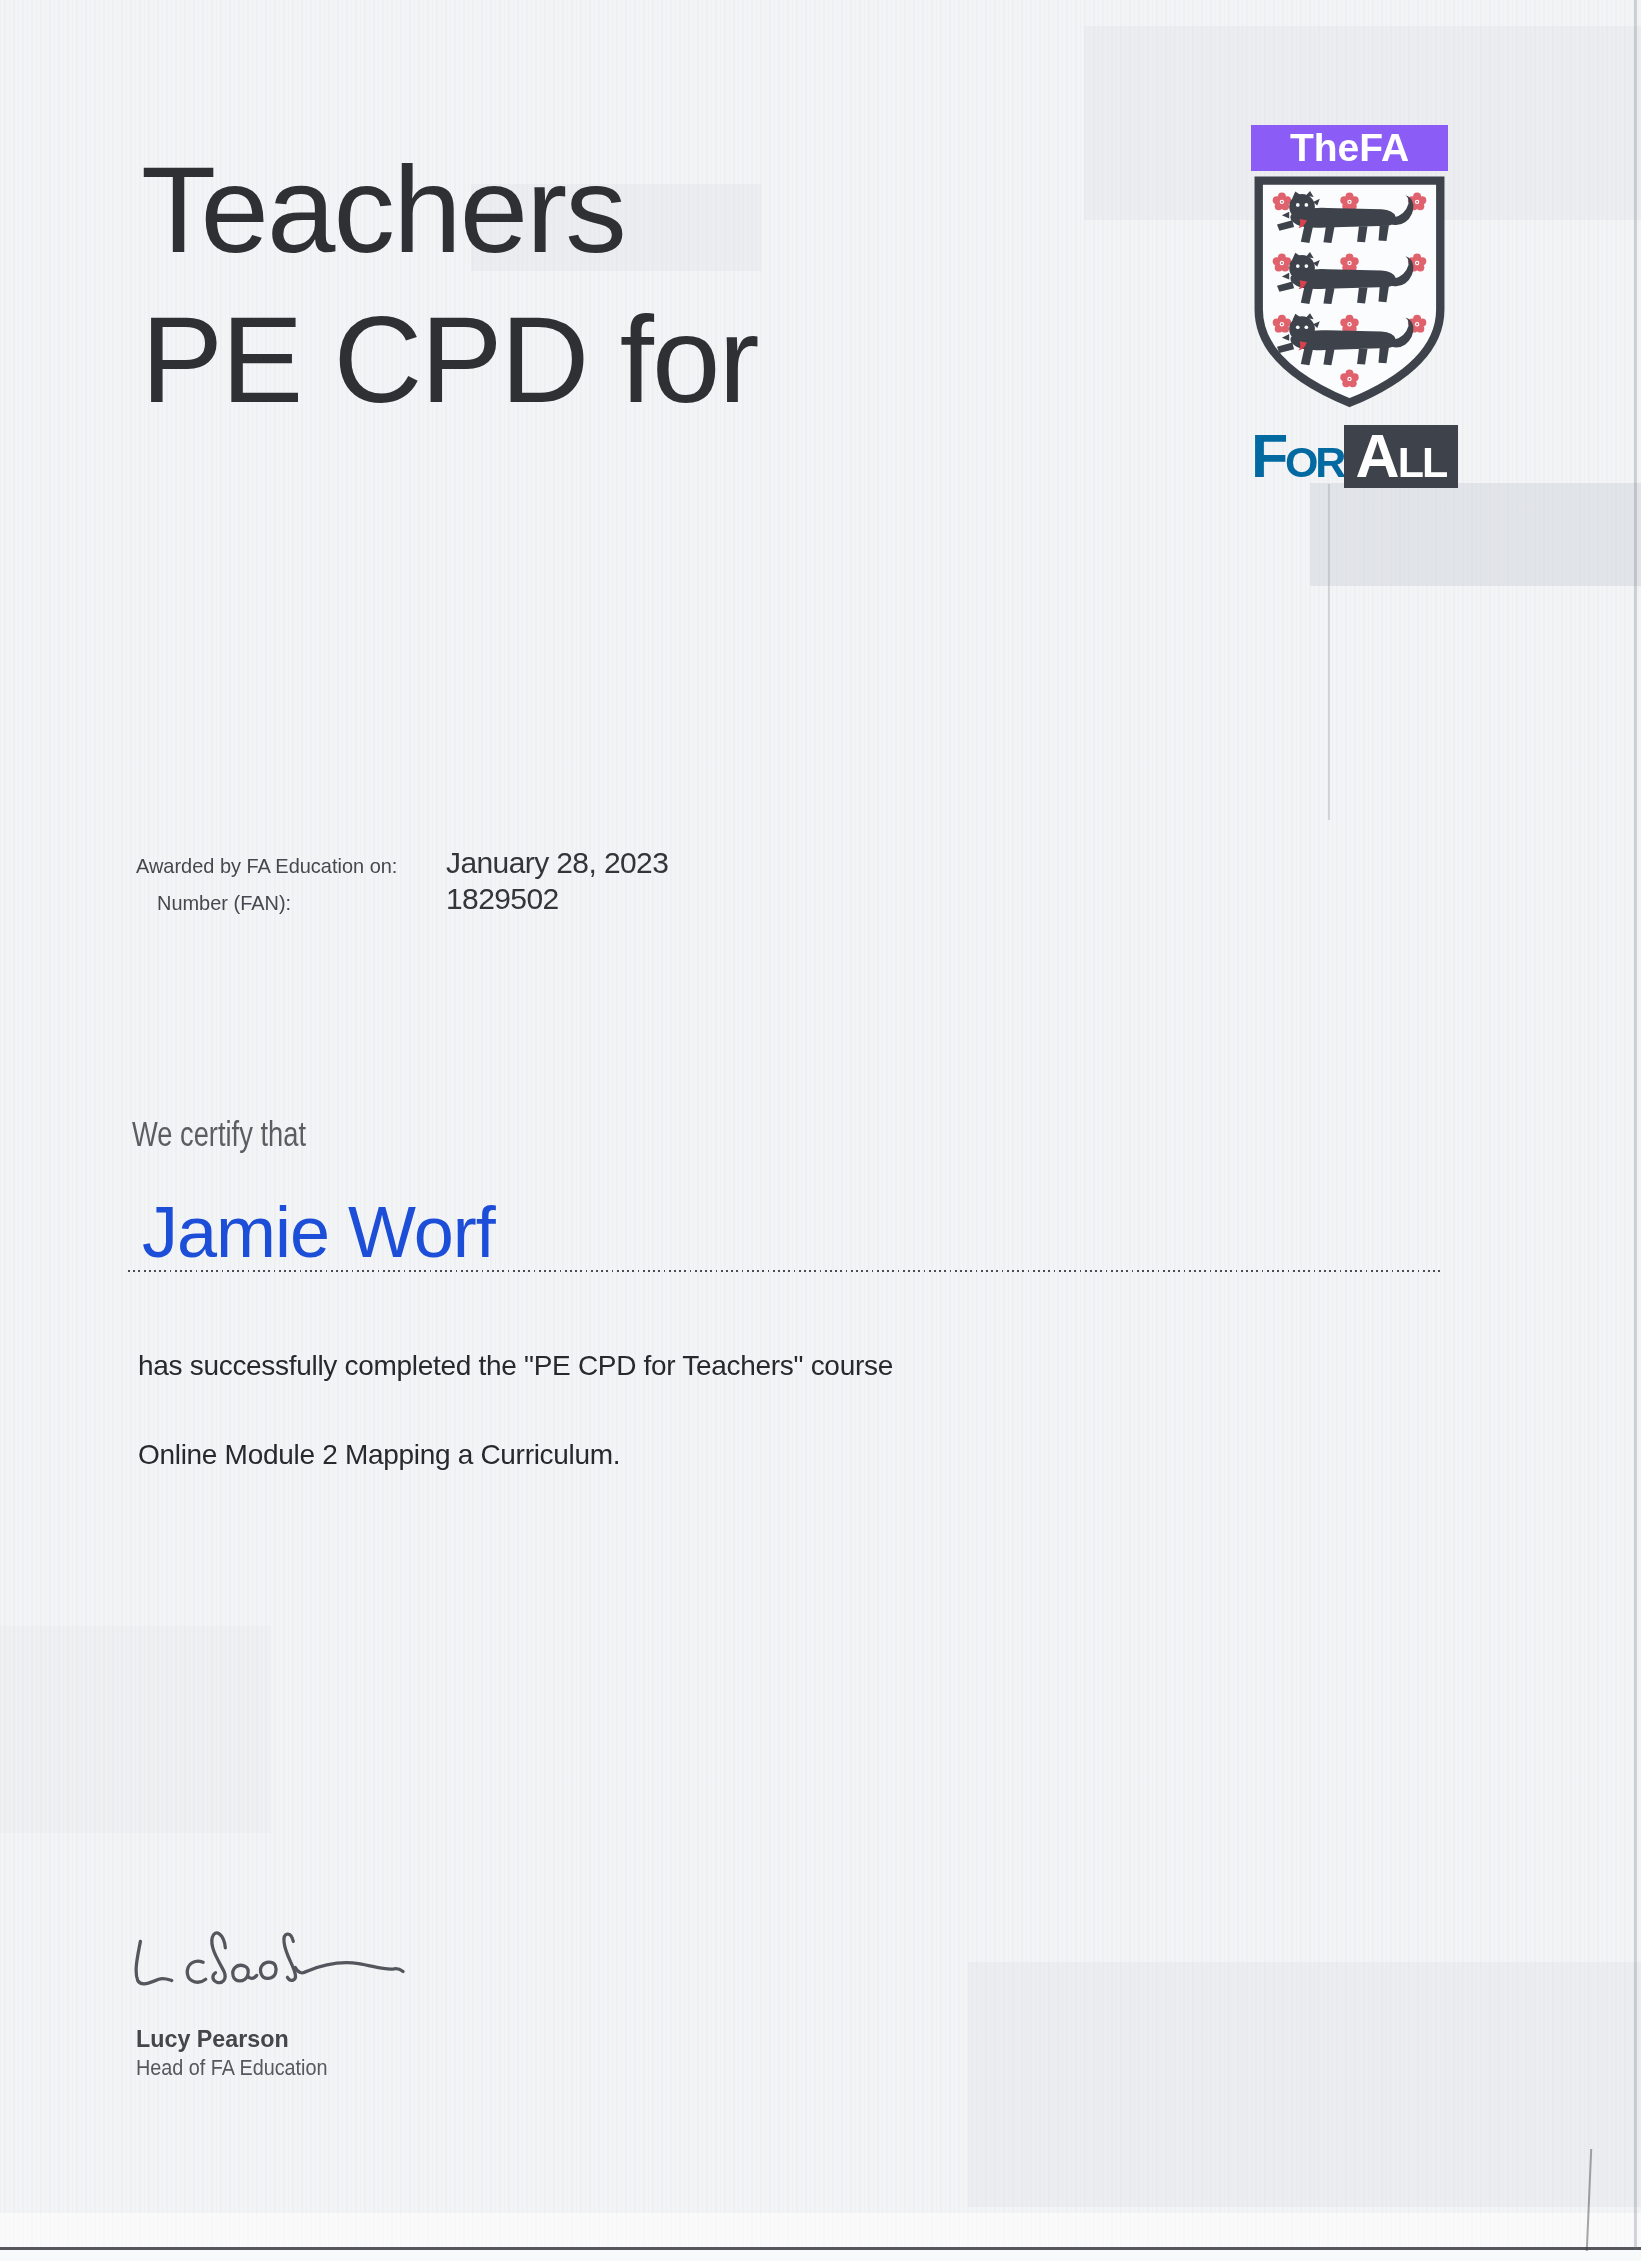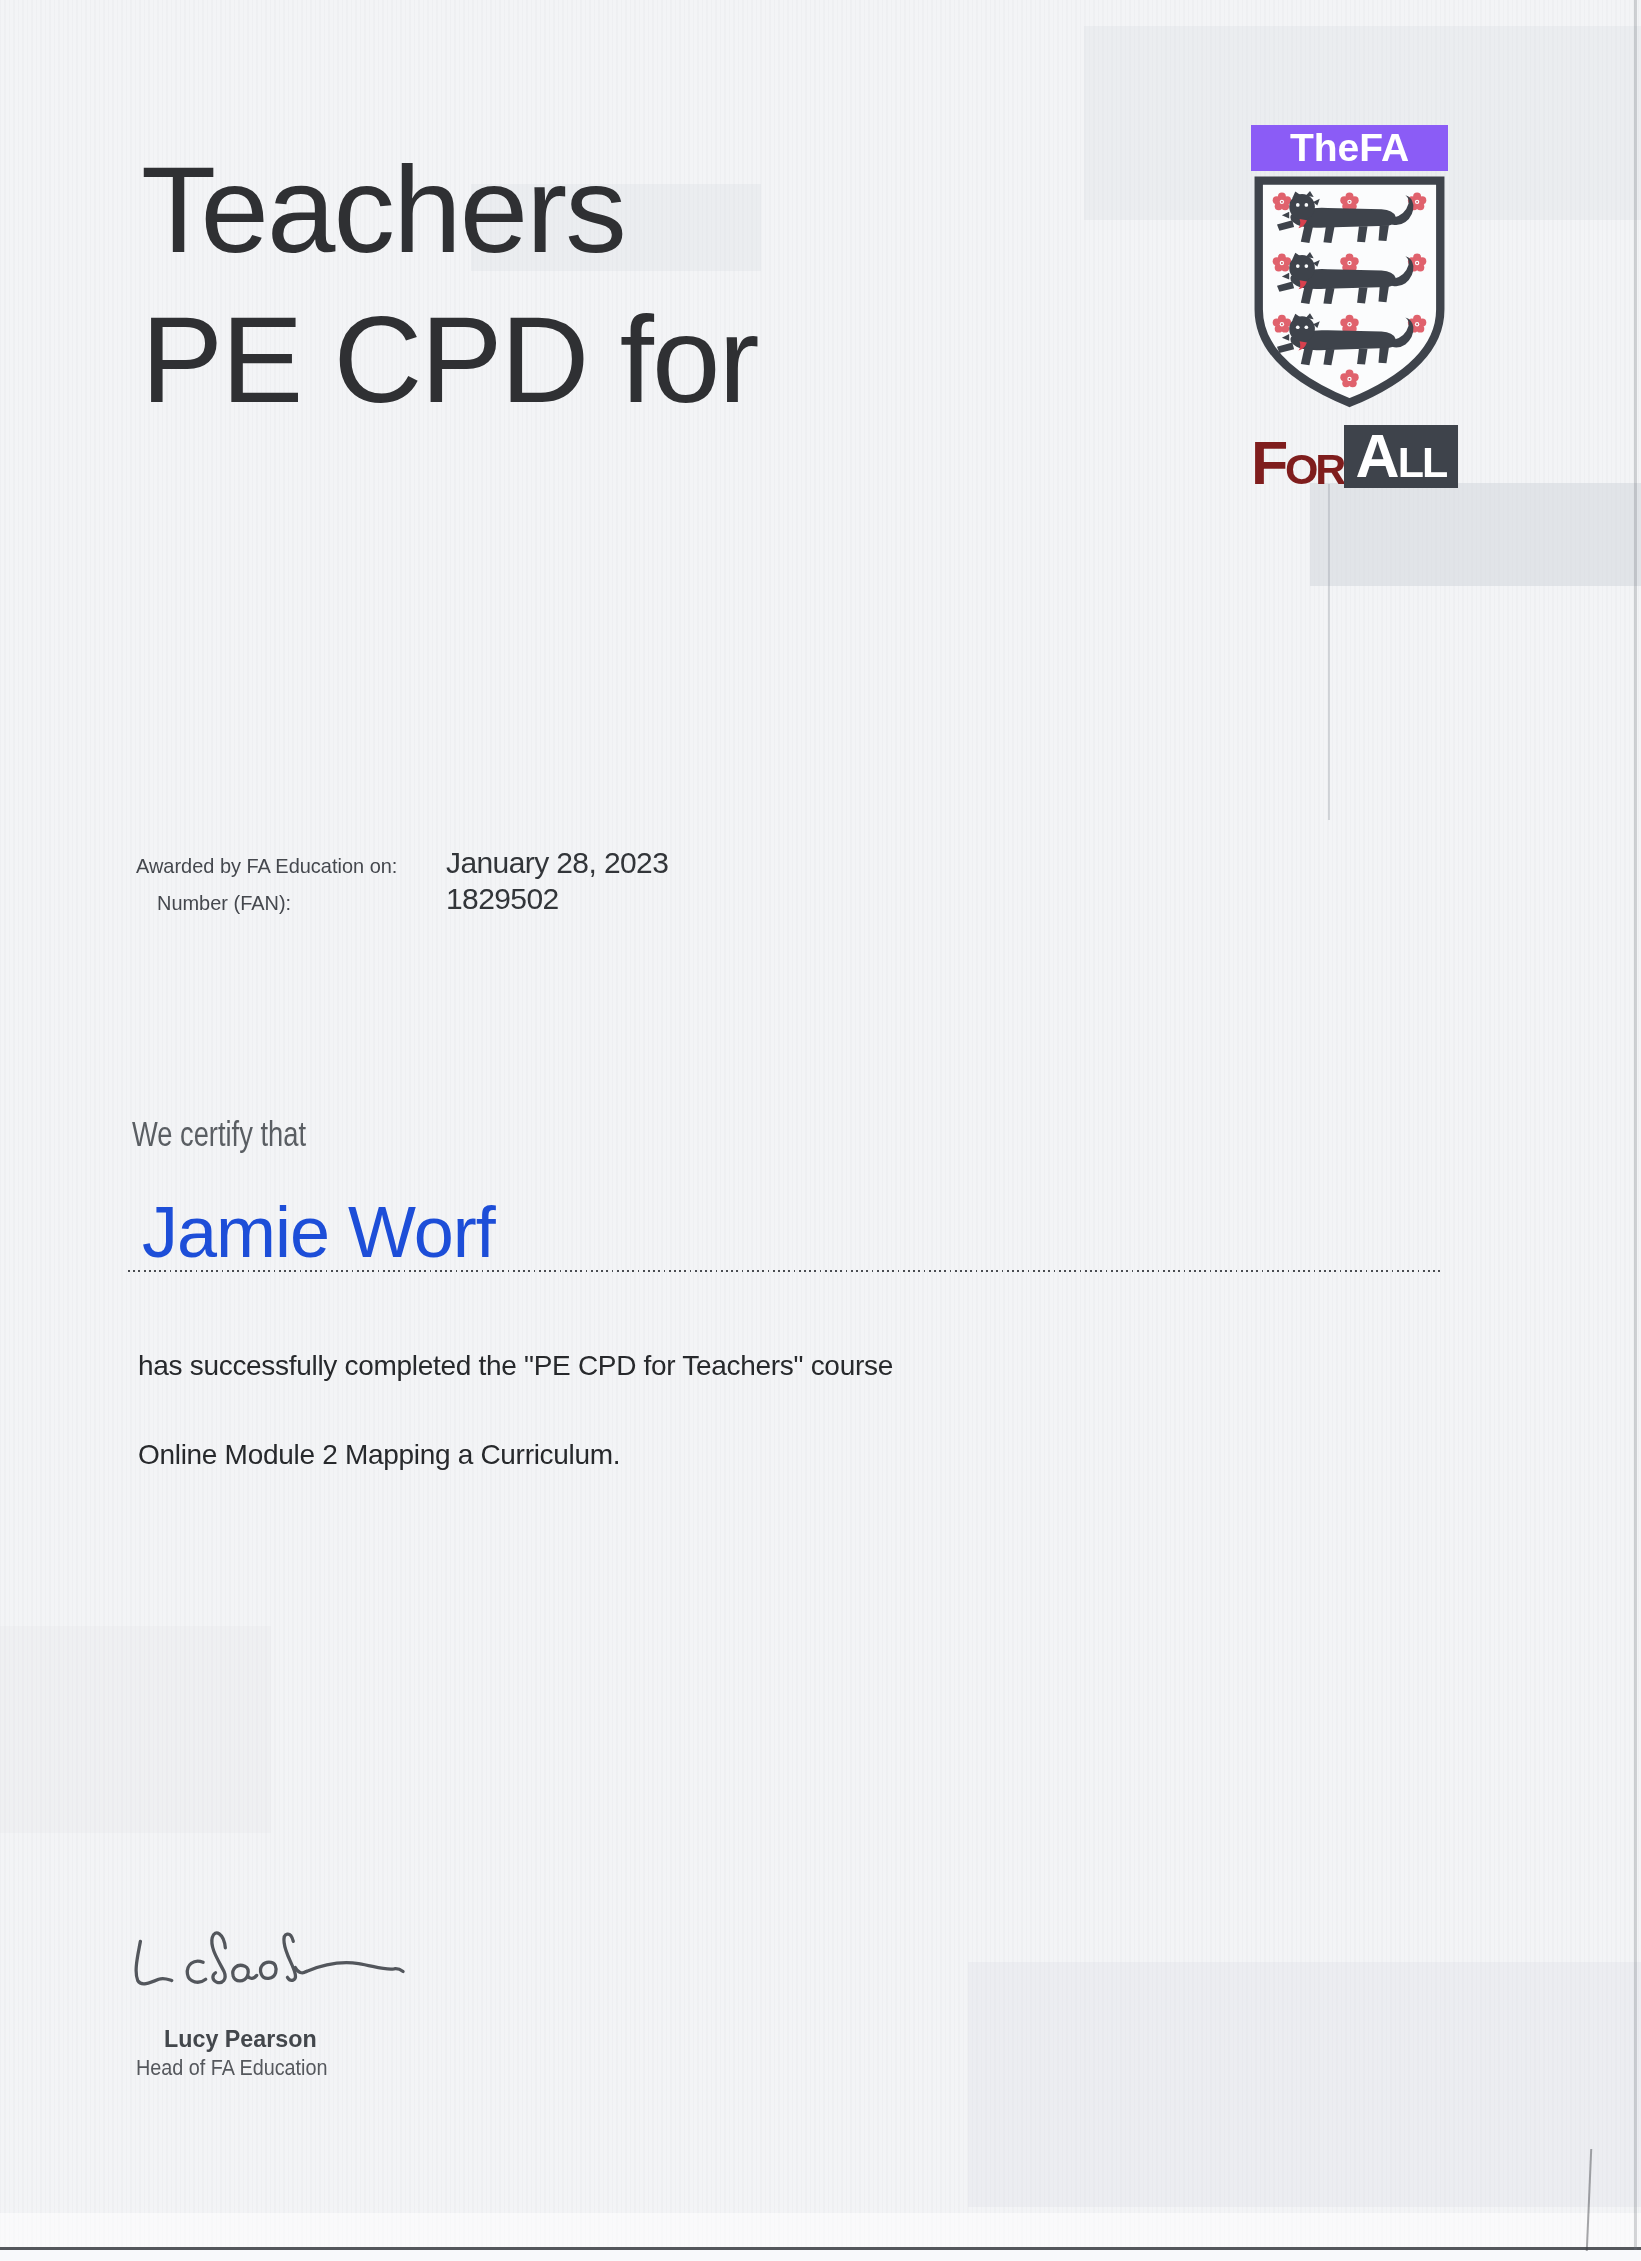--- a/index.html
+++ b/index.html
@@ -135,21 +135,21 @@
     <use href="#rose" x="258" y="135"></use>
     <use href="#rose" x="48" y="230"></use>
     <use href="#rose" x="153" y="230"></use>
     <use href="#rose" x="258" y="230"></use>
     <use href="#rose" x="153" y="315"></use>
     <use href="#lion" transform="translate(28,22) scale(0.95)"></use>
     <use href="#lion" transform="translate(28,117) scale(0.95)"></use>
     <use href="#lion" transform="translate(28,212) scale(0.95)"></use>
   </svg>
 
-  <div class="abs fa-for" style="color: #7f1d1d; margin-top: 7px;">For</div>
+  <div class="abs fa-for" style="color: #0369a1;">For</div>
   <div class="abs fa-all" style="background-color: rgb(62, 67, 75); text-align: right;">
     <span>All</span>
   </div>
 
   <div class="abs label-row" style="left:136px; top:854px;">
     <span class="cond">Awarded by FA Education on:</span>
   </div>
   <div class="abs value-row" style="left:446px; top:846px;">January 28, 2023</div>
   <div class="abs label-row" style="left:136px; top:891px;margin-left:21px;">
     <span class="cond">Number (FAN):</span>
@@ -170,21 +170,21 @@
       <path d="M118,62 C104,56 92,66 94,80 C96,93 112,96 122,88"></path>
       <path d="M152,40 C150,18 136,10 132,24 C128,40 142,60 150,76 C155,88 148,96 138,92 C132,89 131,82 137,78"></path>
       <path d="M182,68 C170,63 161,72 164,83 C167,93 181,93 186,83 C188,76 187,70 182,68"></path>
       <path d="M186,83 C190,89 196,87 200,82"></path>
       <path d="M222,62 C210,60 203,70 207,80 C211,90 226,88 229,78 C231,69 228,63 222,62"></path>
       <path d="M256,30 C252,14 240,16 242,32 C244,50 256,66 259,80 C261,90 252,93 247,85"></path>
       <path d="M259,70 C263,78 270,80 276,76"></path>
       <path d="M276,76 C300,66 330,60 356,64 C380,68 396,74 410,72 C416,71 420,73 424,76"></path>
     </g>
   </svg>
-  <div class="abs sig-name" style="left:136px; top:2025px;margin-left:28px;">
+  <div class="abs sig-name" style="left:136px; top:2025px;">
     <span class="cond">Lucy Pearson</span>
   </div>
   <div class="abs sig-title" style="left:136px; top:2055px;">
     <span class="cond">Head of FA Education</span>
   </div>
 
   <div class="abs pre-edge"></div>
   <div class="abs edge-line"></div>
   <div class="abs below-edge"></div>
   <div class="abs a8"></div>

